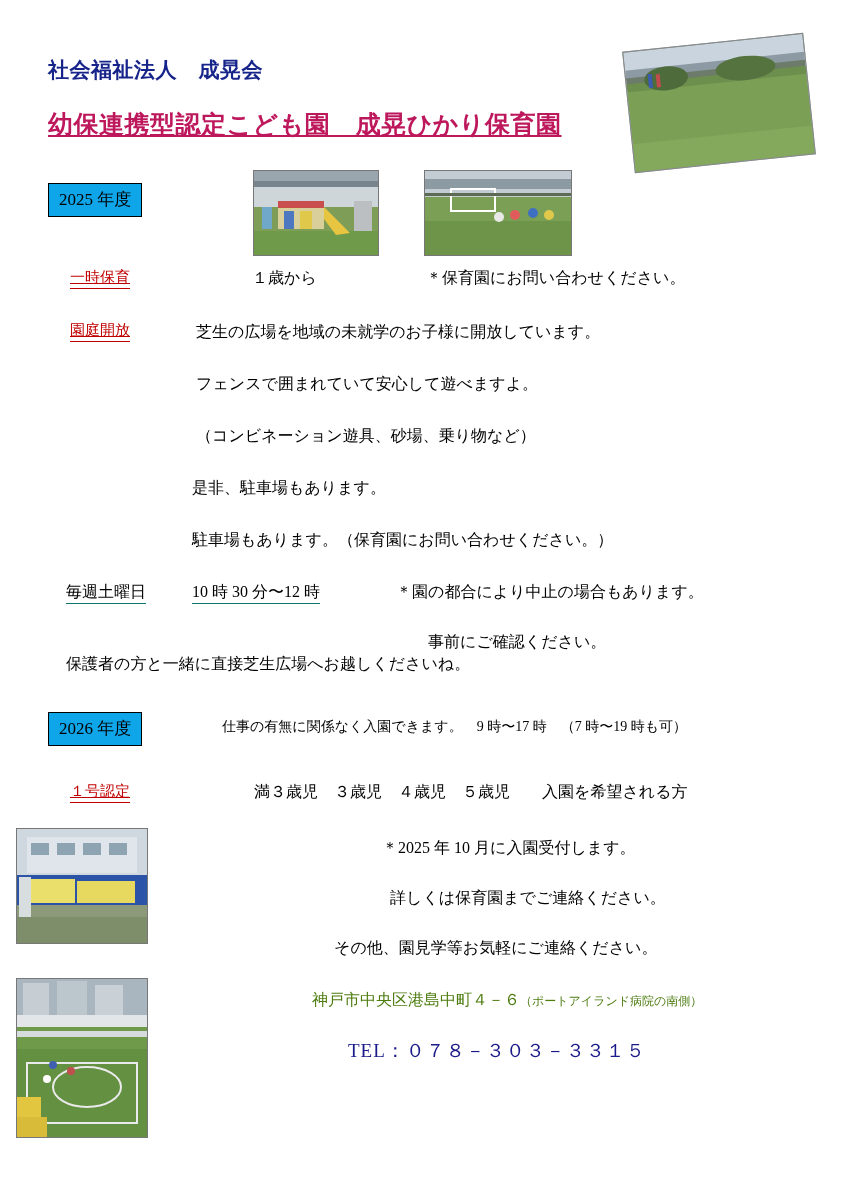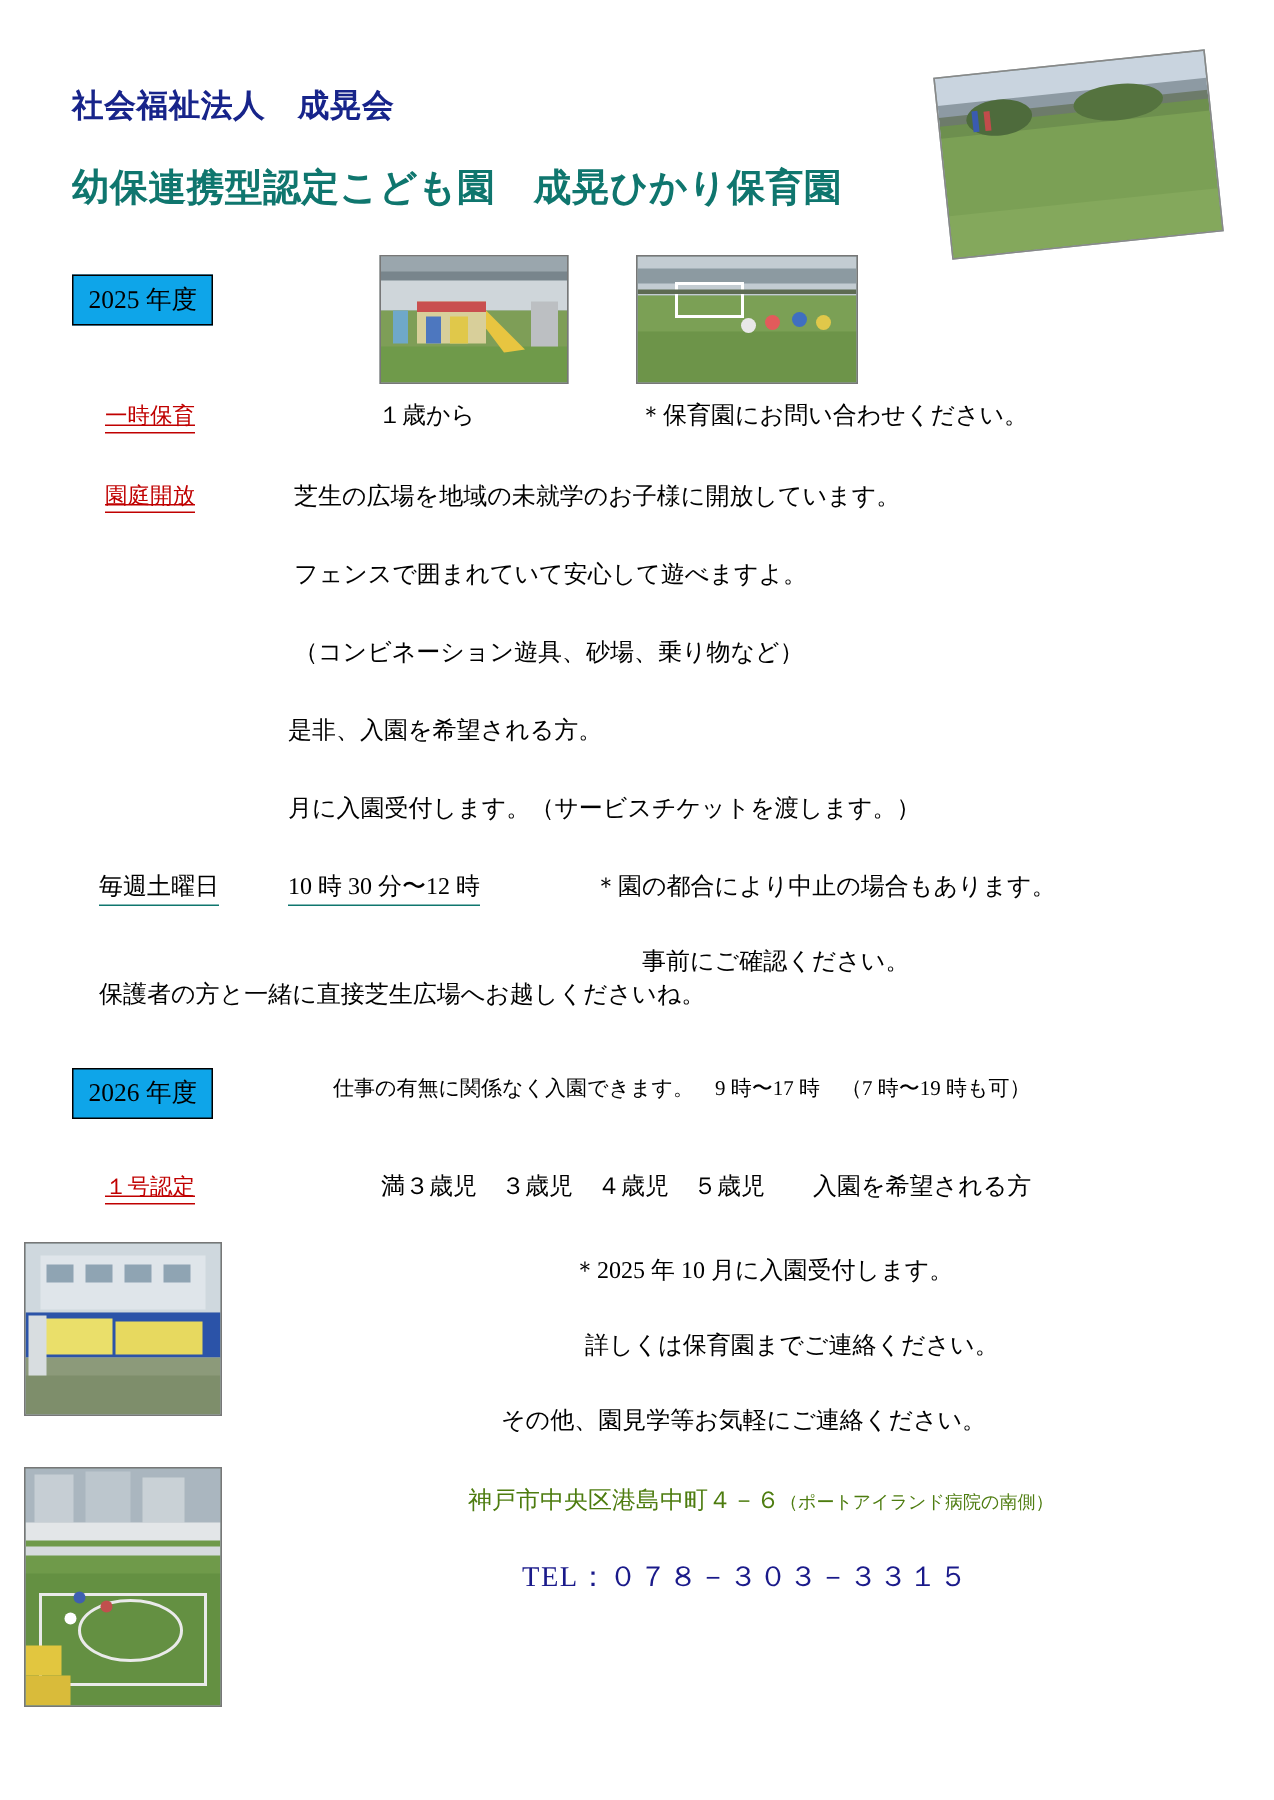--- a/index.html
+++ b/index.html
@@ -32,23 +32,24 @@
     letter-spacing: 0.5px;
     white-space: nowrap;
     text-align: right;
   }
   .title-line {
     position: absolute;
     left: 48px;
     top: 108px;
     font-size: 25px;
     font-weight: bold;
-    color: #0f766e;
+    color: #be185d;
     letter-spacing: 0.5px;
     white-space: nowrap;
+    text-decoration: underline;
   }
 
   
   .photo {
     position: absolute;
     overflow: hidden;
     background: #9aa;
   }
   .photo-playground {
     left: 253px; top: 170px; width: 124px; height: 84px;
@@ -221,22 +222,22 @@
   <div class="year-box year-2025">2025 年度</div>
 
   <div class="red-underline lbl-ichiji">一時保育</div>
   <div class="t" style="left:252px; top:268px;">１歳から</div>
   <div class="t" style="left:426px; top:268px;">＊保育園にお問い合わせください。</div>
 
   <div class="red-underline lbl-entei">園庭開放</div>
   <div class="t" style="left:196px; top:374px;">フェンスで囲まれていて安心して遊べますよ。</div>
   <div class="t" style="left:196px; top:322px;">芝生の広場を地域の未就学のお子様に開放しています。</div>
   <div class="t" style="left:196px; top:426px;">（コンビネーション遊具、砂場、乗り物など）</div>
-  <div class="t" style="left:192px; top:478px;">是非、入園を希望される方。</div>
-  <div class="t" style="left:192px; top:530px;">月に入園受付します。（サービスチケットを渡します。）</div>
+  <div class="t" style="left:192px; top:478px;">是非、駐車場もあります。</div>
+  <div class="t" style="left:192px; top:530px;">駐車場もあります。（保育園にお問い合わせください。）</div>
 
   <div class="t underline-text" style="left:66px; top:582px;">毎週土曜日</div>
   <div class="t underline-text" style="left:192px; top:582px;">10 時 30 分〜12 時</div>
   <div class="t" style="left:396px; top:582px;">＊園の都合により中止の場合もあります。</div>
   <div class="t" style="left:428px; top:632px;">事前にご確認ください。</div>
   <div class="t" style="left:66px; top:654px;">保護者の方と一緒に直接芝生広場へお越しくださいね。</div>
 
   <div class="year-box year-2026">2026 年度</div>
   <div class="t sm" style="left:222px; top:719px;">仕事の有無に関係なく入園できます。　9 時〜17 時　（7 時〜19 時も可）</div>
 

